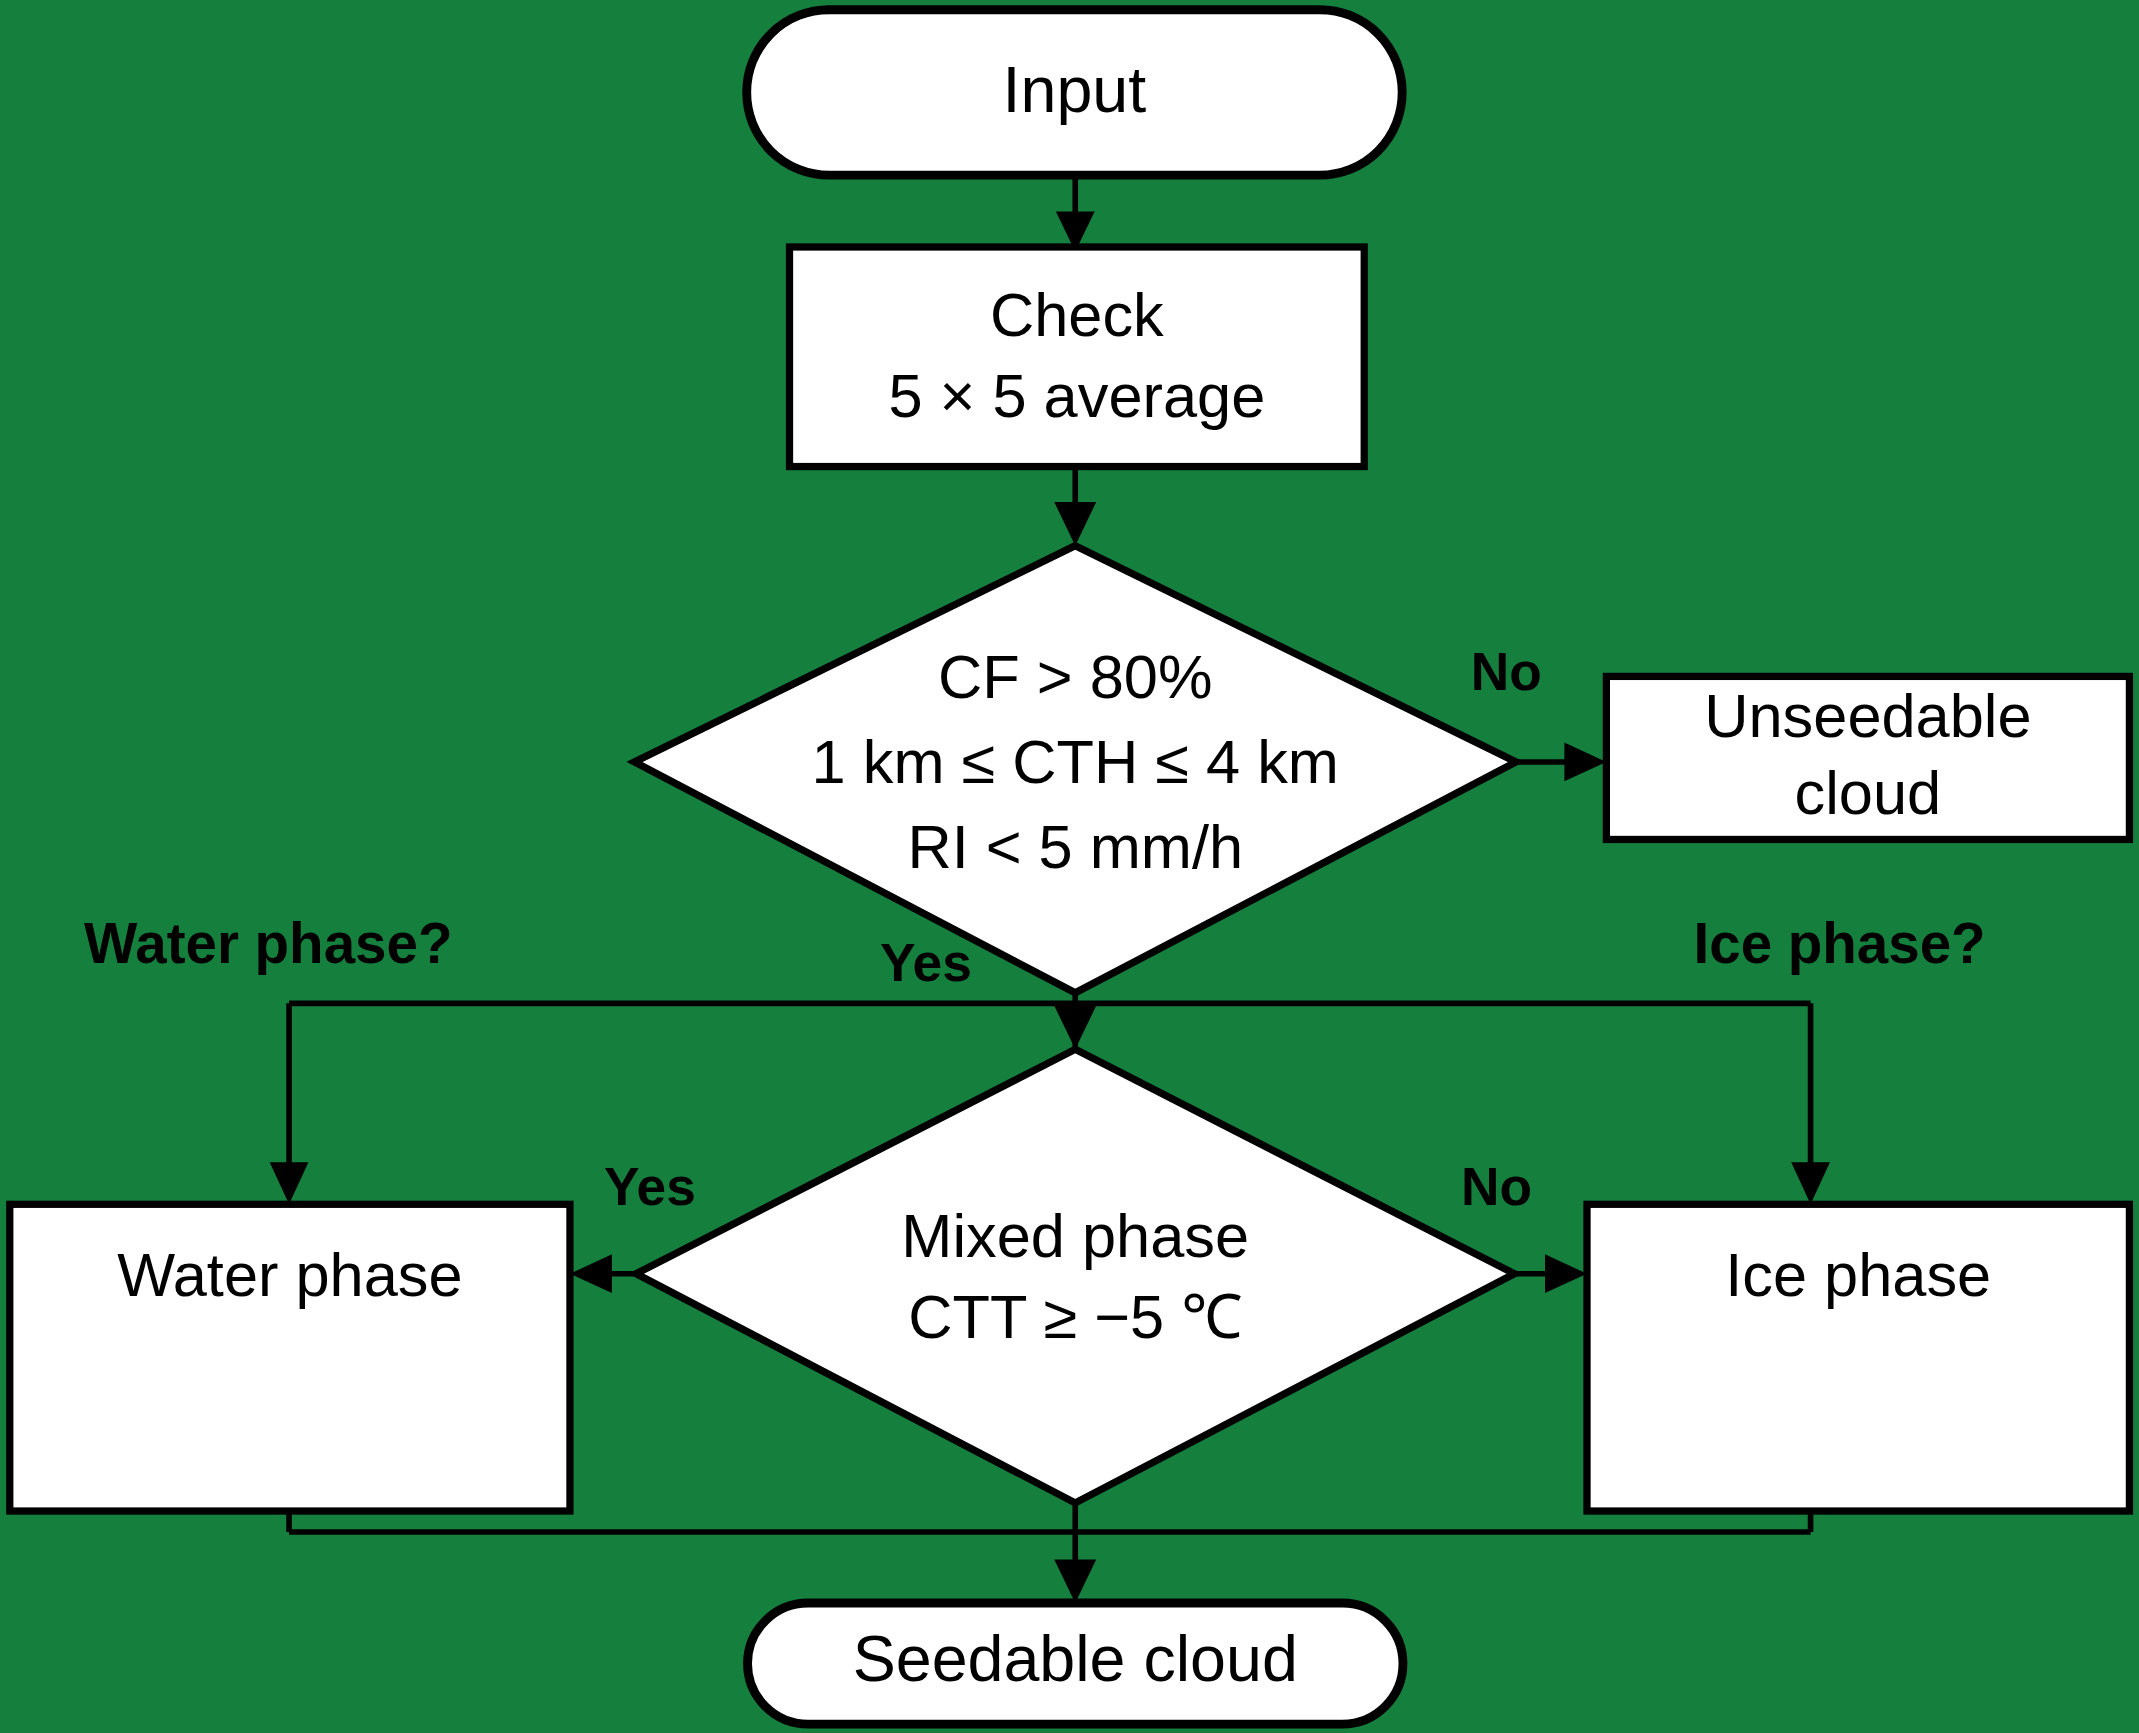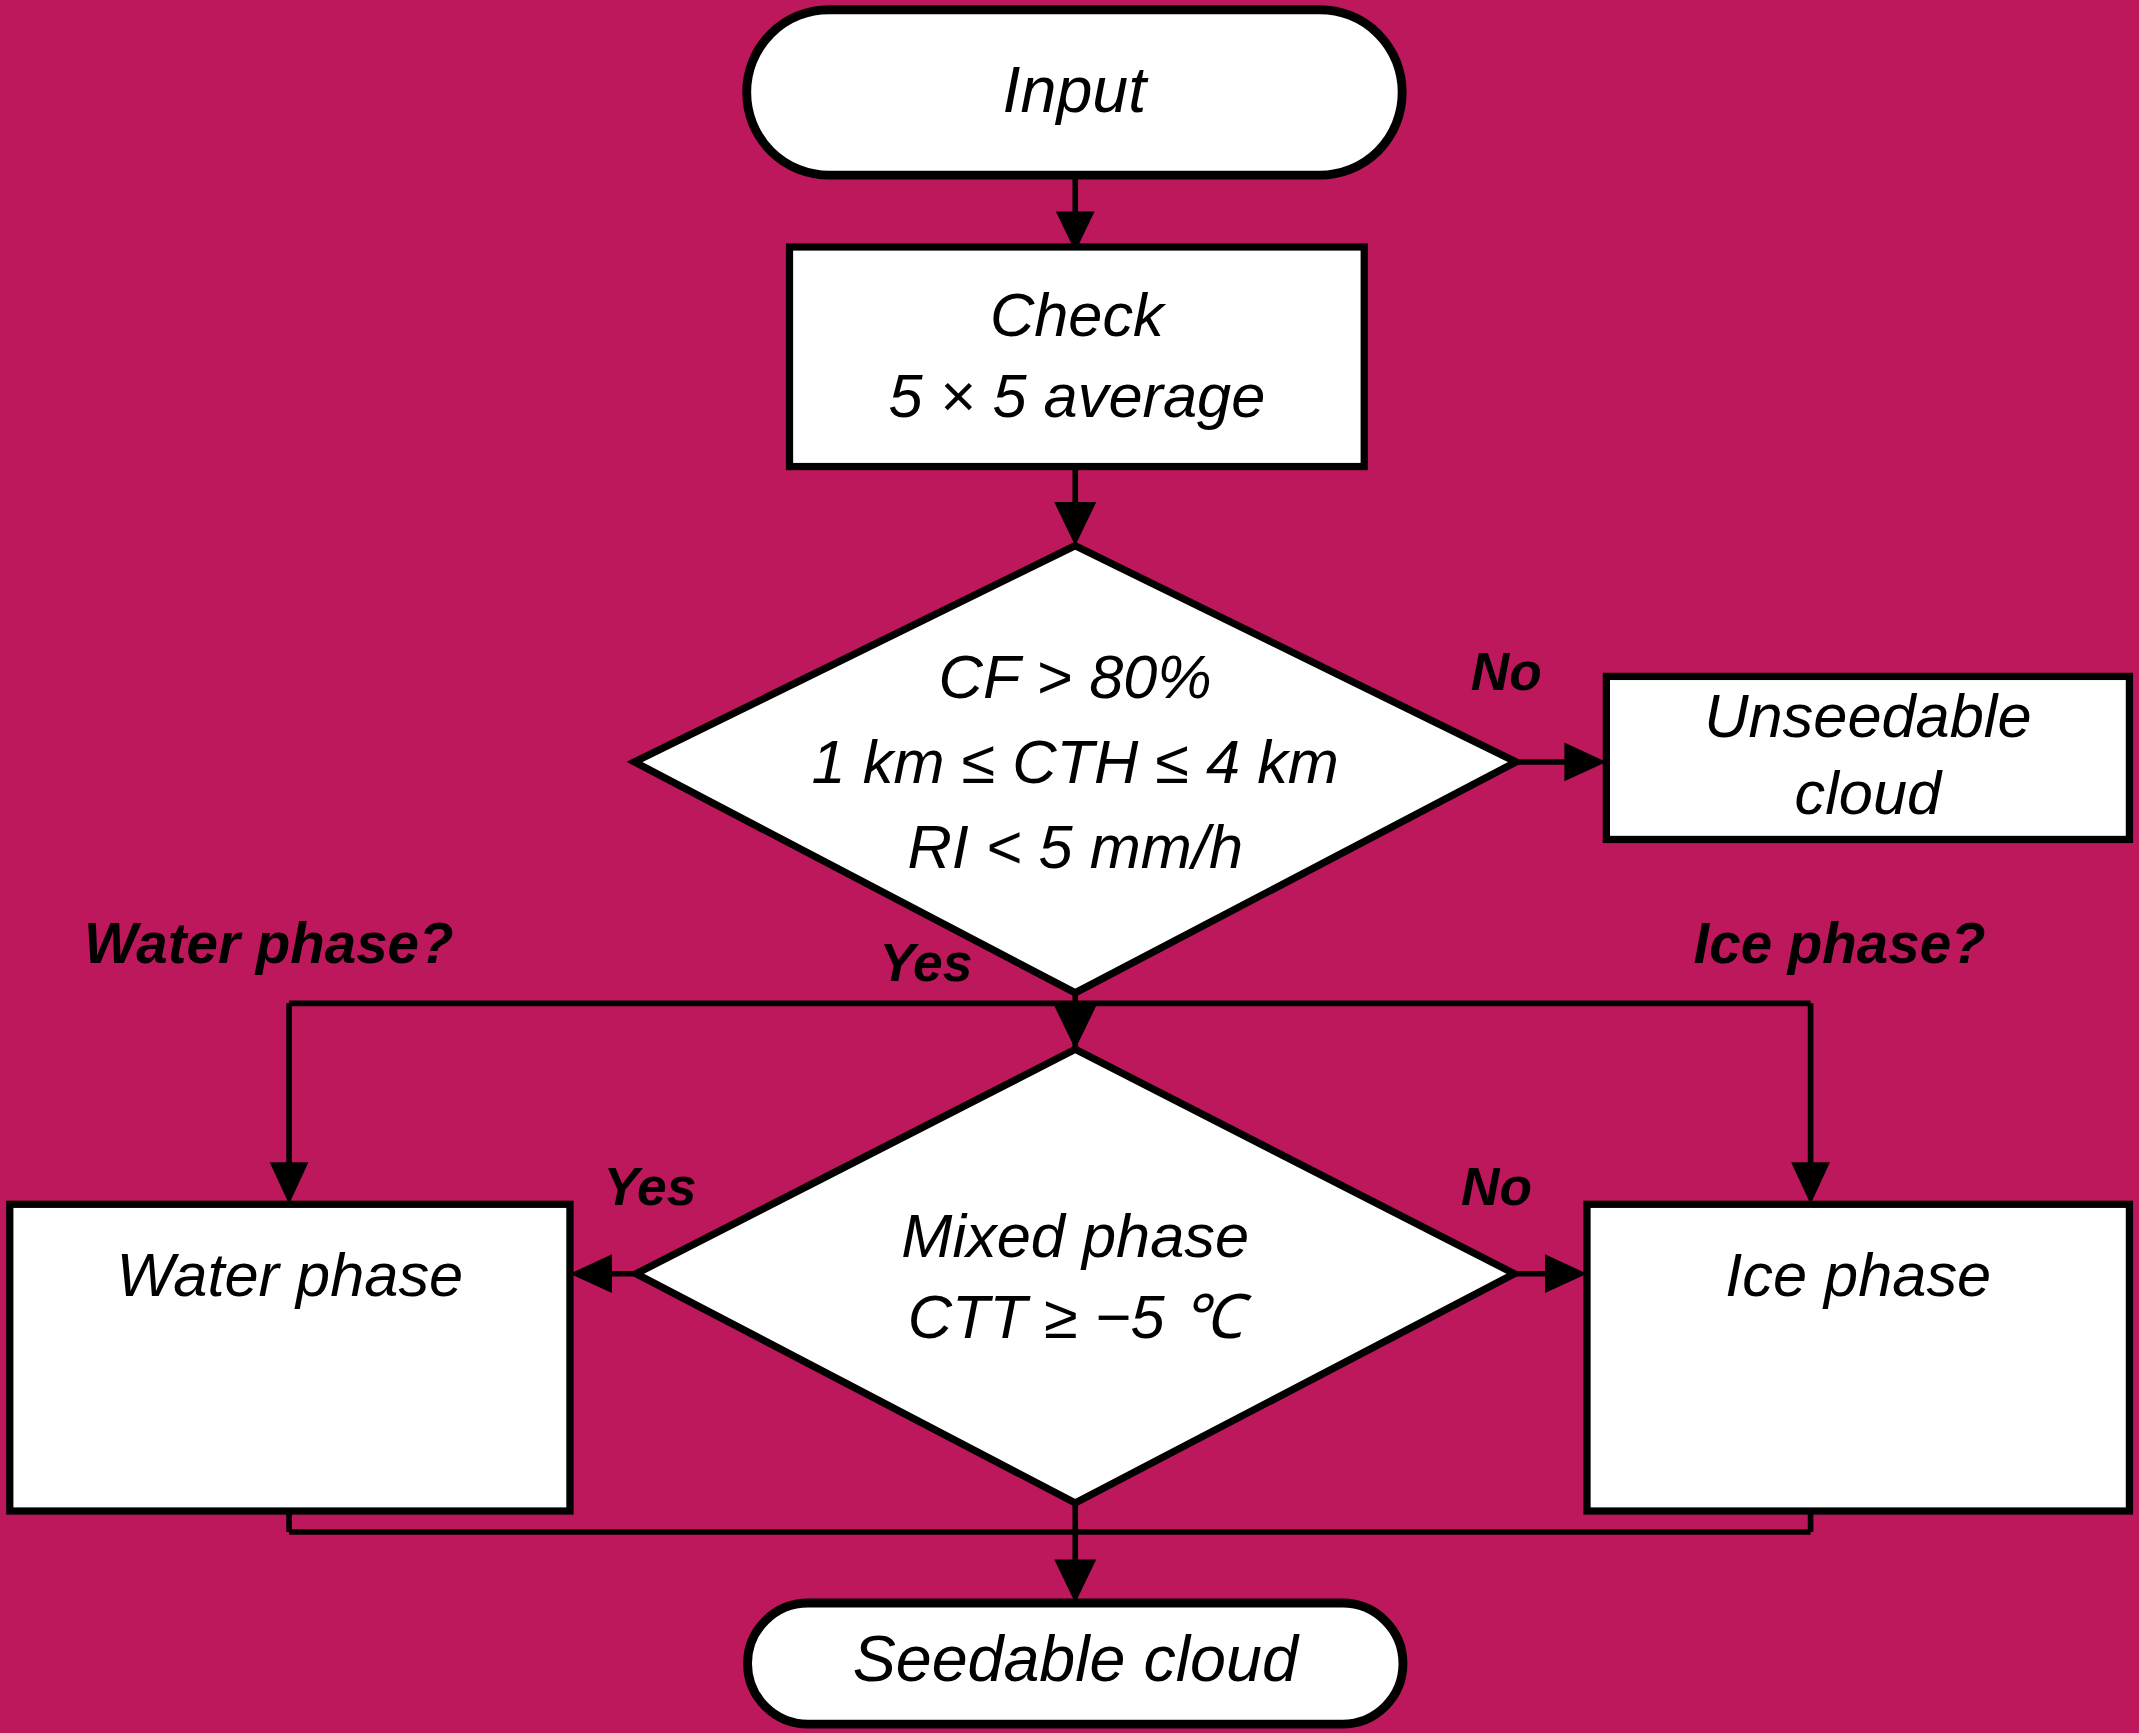--- a/index.html
+++ b/index.html
@@ -11,22 +11,21 @@
   body {
     width: 2140px;
     height: 1733px;
     overflow: hidden;
     font-family: "Liberation Sans", sans-serif;
   }
   #flow-root {
     position: relative;
     width: 2140px;
     height: 1733px;
-    background: #be185d;
-    font-style: italic;
+    background: #15803d;
   }
   svg.flow-canvas {
     display: block;
     width: 2140px;
     height: 1733px;
   }
   .shape-stroke {
     fill: #ffffff;
     stroke: #000000;
     stroke-width: 9;

